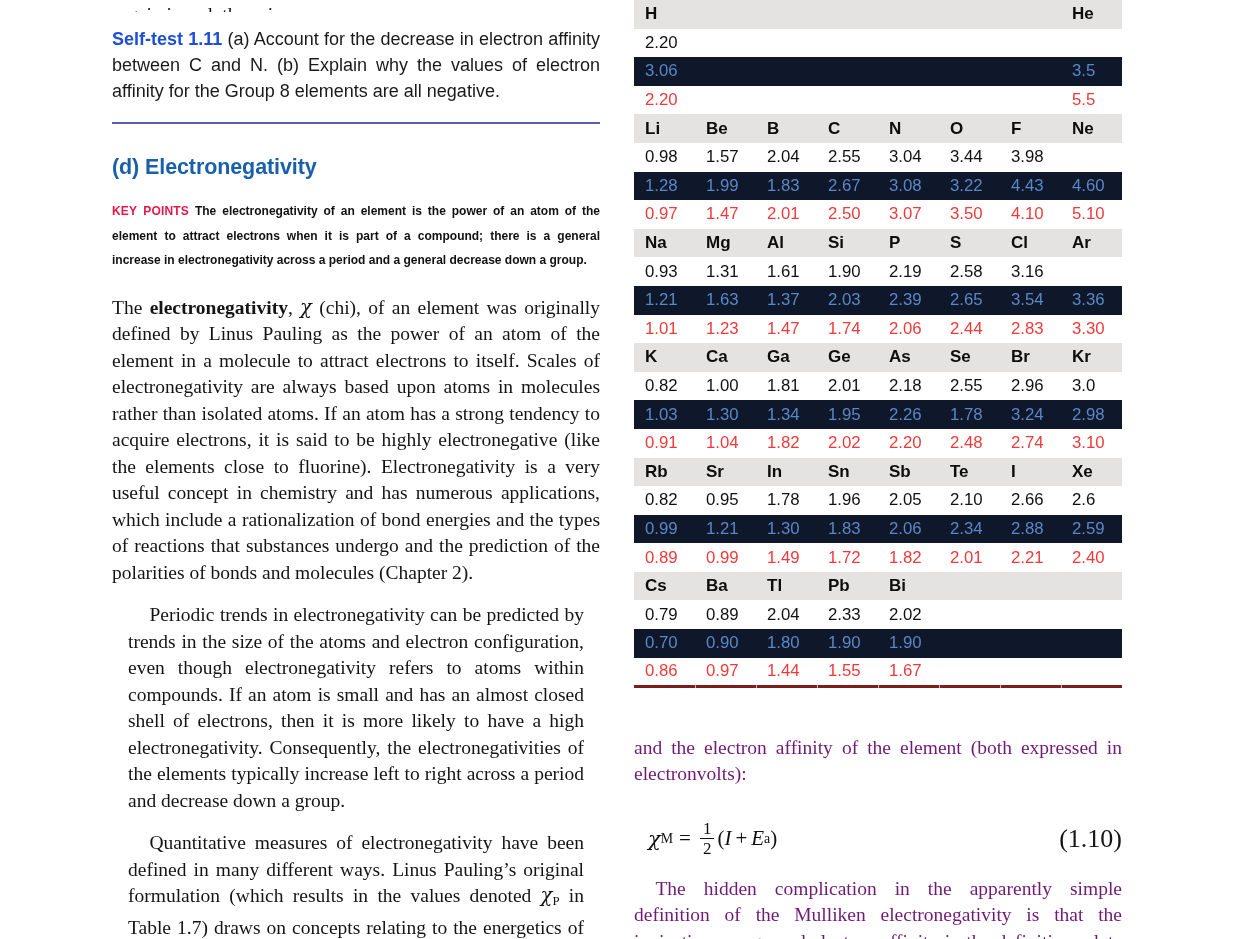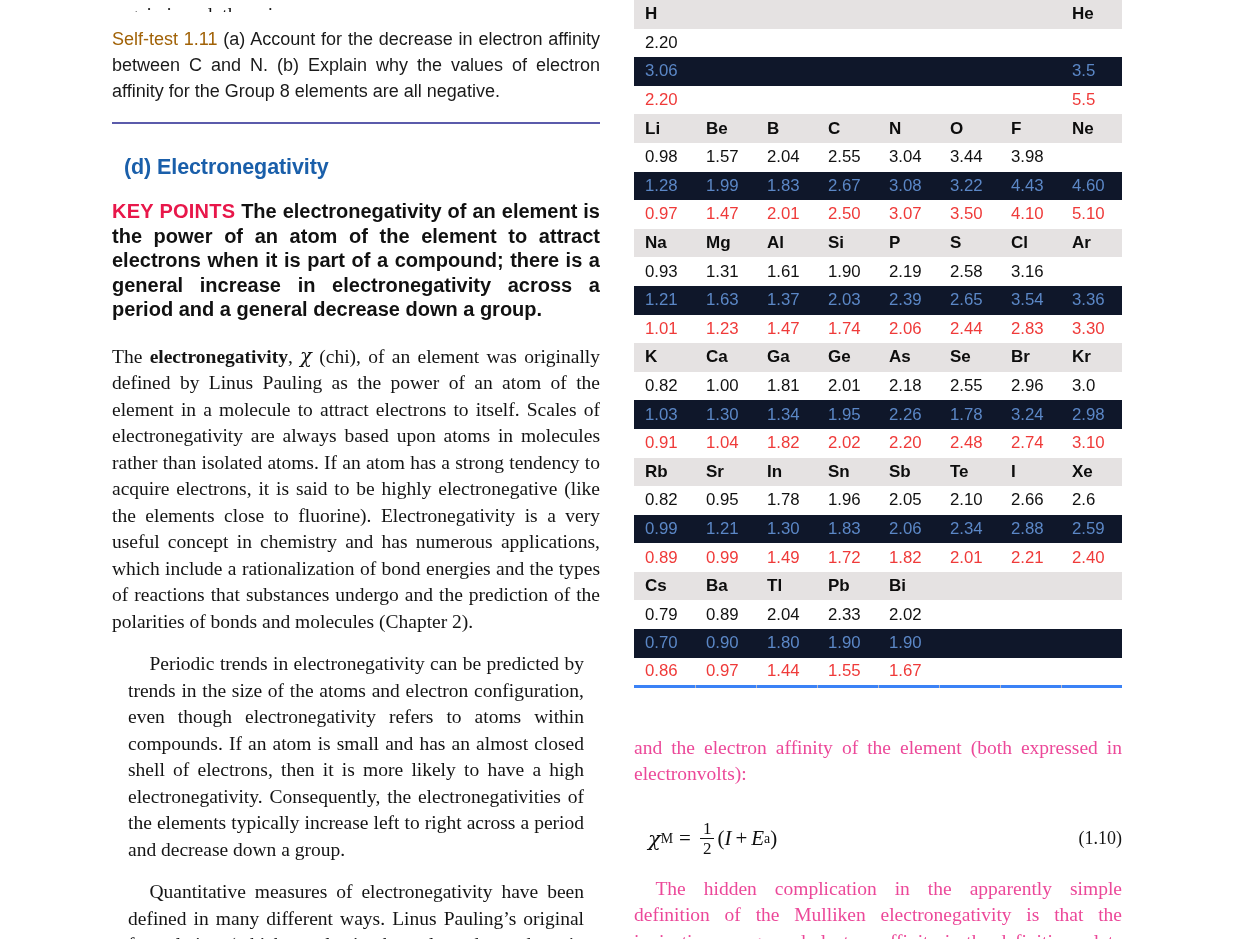--- a/index.html
+++ b/index.html
@@ -53,45 +53,44 @@
 
   .selftest {
     margin-top: 14px;
     font-family: "Liberation Sans", sans-serif;
     font-size: 18px;
     line-height: 26px;
     text-align: justify;
     color: #1a1a1a;
   }
   .selftest .lead {
-    color: #a16207;
-    font-weight: normal;
+    color: #1d4ed8;
+    font-weight: bold;
   }
 
   .rule-purple {
     margin-top: 13px;
     border-top: 2.5px solid #5b5bab;
     width: 488px;
     height: 0;
   }
 
   .section-head {
     margin-top: 31px;
     font-family: "Liberation Sans", sans-serif;
     font-size: 21.5px;
     font-weight: bold;
     color: #1a5faa;
     letter-spacing: -0.1px;
-    margin-left: 12px;
   }
 
   .keypoints {
     margin-top: 19px;
     font-family: "Liberation Sans", sans-serif;
-    font-size: 20px;
+    font-size: 12px;
     line-height: 24.6px;
     font-weight: bold;
     text-align: justify;
     color: #111111;
   }
   .keypoints .kp-label {
     color: #e8174a;
     font-weight: bold;
     letter-spacing: 0.2px;
   }
@@ -132,21 +131,21 @@
   tr.sym-row td {
     font-weight: bold;
     color: #0d0d0d;
     font-size: 17px;
   }
   tr.shaded td { background: #e5e2e2; }
   tr.v-black td { color: #111111; background: #ffffff; }
   tr.v-blue td  { color: #5b87c6; background: #0f172a; }
   tr.v-red td   { color: #ef3a39; background: #ffffff; }
   tr.bottom-rule td {
-    border-bottom: 3px solid #3b82f6;
+    border-bottom: 3px solid #7f1d1d;
   }
   
   .bottom-ticks {
     position: relative;
     width: 488px;
     height: 0;
   }
   .bottom-ticks span {
     position: absolute;
     top: -3px;
@@ -154,21 +153,21 @@
     height: 3px;
     background: #b9b9c4;
   }
 
   
   .rc-text {
     font-family: "Liberation Serif", serif;
     font-size: 19.5px;
     line-height: 26.5px;
     text-align: justify;
-    color: #ec4899;
+    color: #701a75;
     margin: 0;
   }
   .eq-row {
     position: relative;
     margin-top: 22px;
     height: 58px;
   }
   .eq-body {
     position: absolute;
     left: 14px;
@@ -181,21 +180,21 @@
     color: #101010;
   }
   .eq-num {
     position: absolute;
     right: 0;
     top: 0;
     height: 58px;
     display: flex;
     align-items: center;
     font-family: "Liberation Serif", serif;
-    font-size: 18px;
+    font-size: 26px;
     color: #141414;
   }
   .frac {
     display: inline-flex;
     flex-direction: column;
     align-items: center;
     vertical-align: middle;
     margin: 0 3px;
     line-height: 1;
   }

